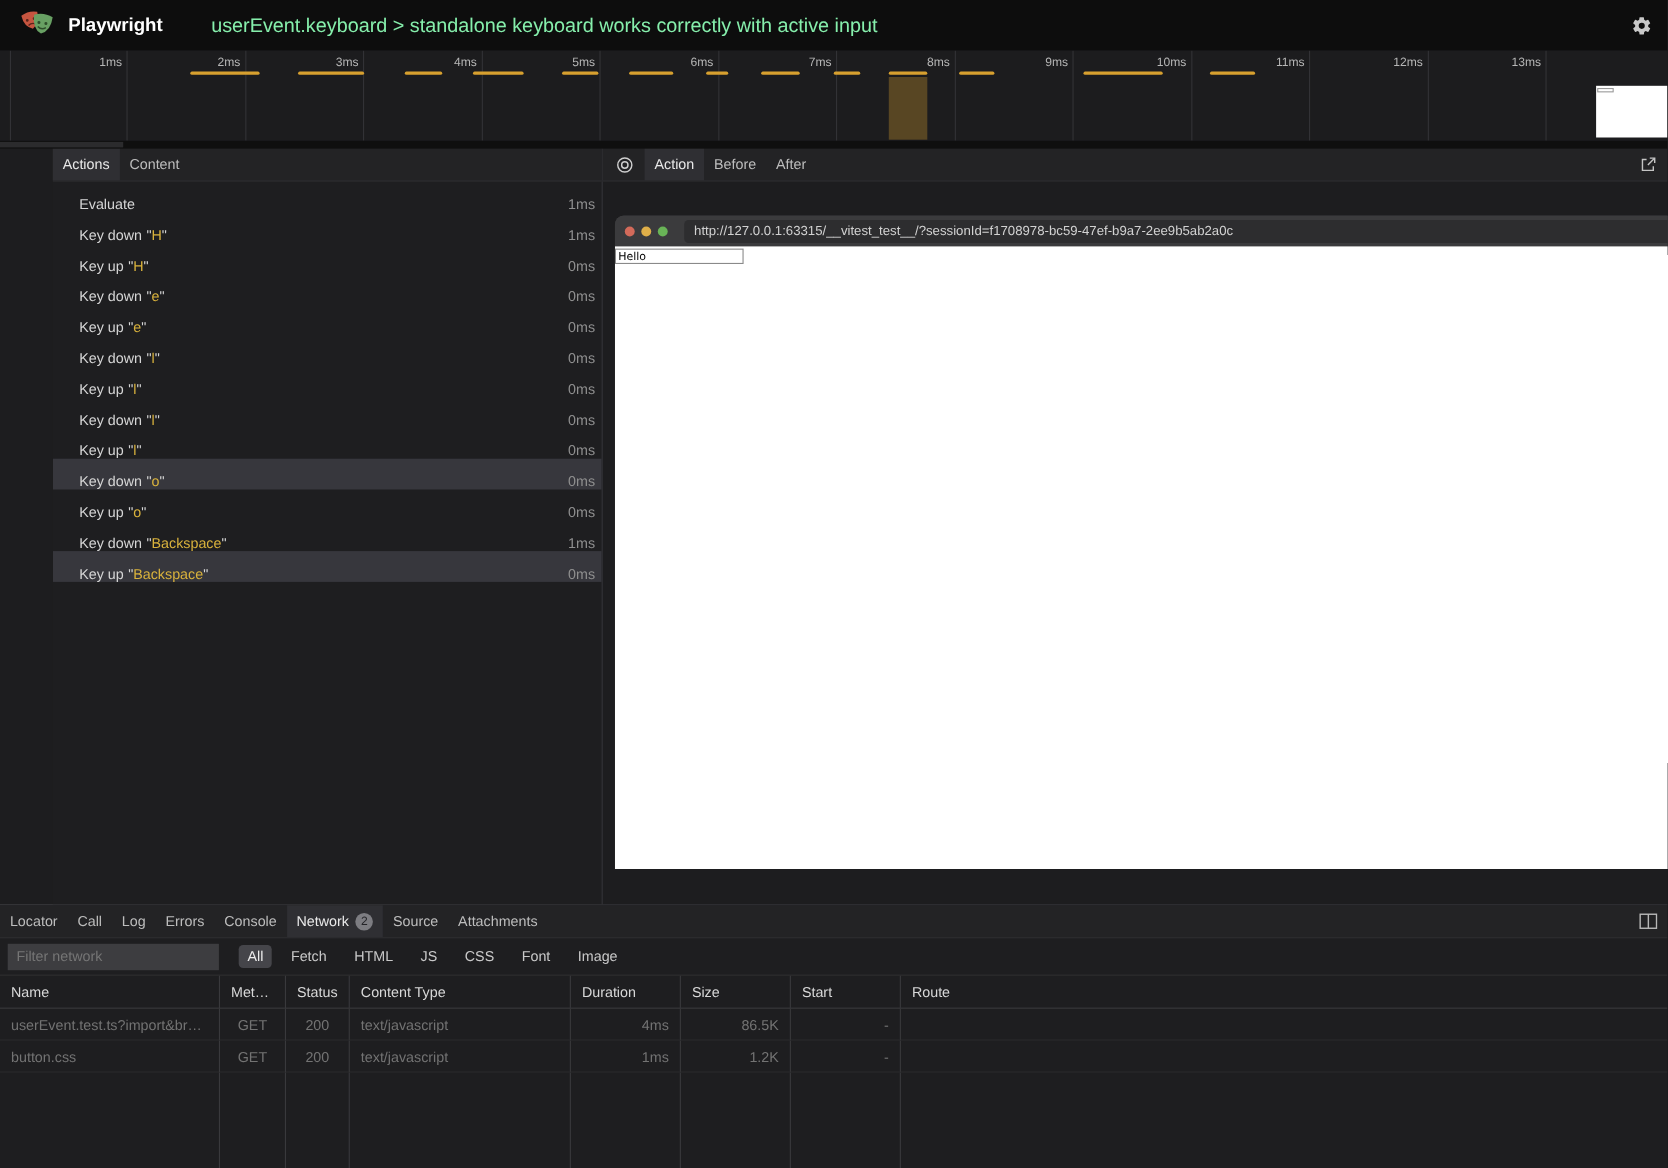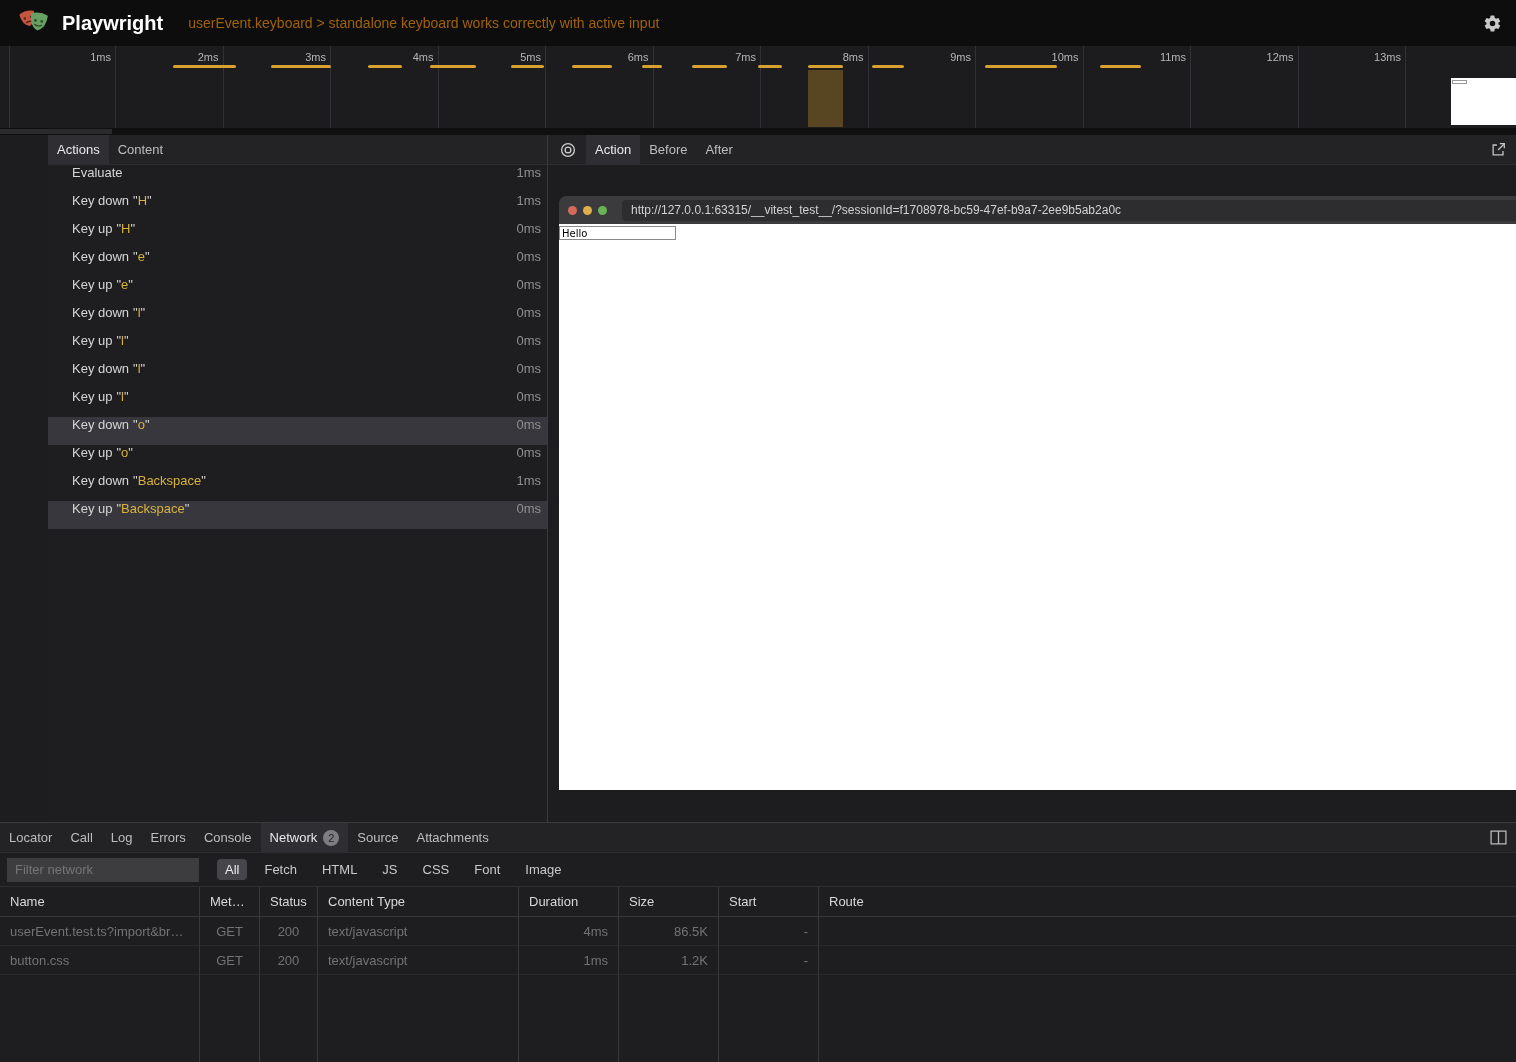--- a/index.html
+++ b/index.html
@@ -7,22 +7,22 @@
   body {
     background:#1d1d1f;
     font-family:"Liberation Sans", sans-serif;
     color:#cccccc;
     overflow:hidden;
     font-size:13px;
   }
   
   .topbar { height:46px; background:#0d0d0d; display:flex; align-items:center; padding:0 14px; }
   .logo { width:32px; height:30px; margin-left:4px; flex:0 0 auto; }
-  .app-title { font-weight:bold; color:#ffffff; font-size:20px; margin-left:12px; }
-  .test-title { color:#a16207; font-size:14px; margin-left:25px; flex:1; white-space:nowrap; overflow:hidden; }
+  .app-title { font-weight:bold; color:#ffffff; font-size:17px; margin-left:12px; }
+  .test-title { color:#86efac; font-size:18px; margin-left:44px; flex:1; white-space:nowrap; overflow:hidden; }
   .gear { margin-left:12px; display:flex; align-items:center; }
   
   .timeline { position:relative; height:82px; background:#1c1c1e; overflow:hidden; }
   .tick { position:absolute; top:0; height:100%; width:107.5px; border-right:1px solid #323236; }
   .tick.first { border-left:1px solid #323236; }
   .tick-label { position:absolute; right:4px; top:5px; font-size:11px; color:#b6b6b6; }
   .dash { position:absolute; top:19px; height:3px; border-radius:1.5px; background:#d7a02f; }
   .sel-span { position:absolute; top:24px; bottom:1px; background:rgba(215,160,47,0.32); }
   .thumb { position:absolute; left:1451px; top:32px; width:65px; height:47px; background:#ffffff; }
   .thumb-input { width:15px; height:4px; border:1px solid #999; margin:2px 0 0 1px; }
@@ -31,21 +31,21 @@
   
   .main { display:flex; height:687px;padding-left:48px; }
   .left-panel { width:500px; flex:0 0 500px; border-right:1px solid #3a3a3c; display:flex; flex-direction:column; background:#1e1e20; }
   .right-panel { flex:1; display:flex; flex-direction:column; background:#1d1d1f; min-width:0; }
   .tabbar { height:30px; flex:0 0 30px; background:#232325; border-bottom:1px solid #2e2e30; display:flex; align-items:center; }
   .tab { padding:0 9px; height:100%; display:flex; align-items:center; gap:6px; font-size:13px; color:#bdbdbd; cursor:default; white-space:nowrap; }
   .tab.sel { background:#2f2f33; color:#e9e9e9; }
   .spacer { flex:1; }
   
   .action-list { flex:1; overflow:hidden; }
-  .arow { height:28px; display:flex; align-items:flex-start; padding:0 6px 0 24px; color:#d6d6d6; }
+  .arow { height:28px; display:flex; align-items:flex-end; padding:0 6px 0 24px; color:#d6d6d6; }
   .arow.sel { background:#37373d; }
   .atitle { margin-right:4px; }
   .aq { color:#d6d6d6; }
   .akey { color:#d9b23c; }
   .adur { margin-left:auto; color:#8f8f8f; }
   
   .target-icon { margin:0 10px 0 12px; display:flex; align-items:center; }
   .ext-icon { margin-right:10px; display:flex; align-items:center; }
   .snapshot { flex:1; position:relative; }
   .browser { position:absolute; left:11px; top:31px; width:998px; height:594px; border-radius:8px 8px 0 0; overflow:hidden; background:#3b3b3d; }

